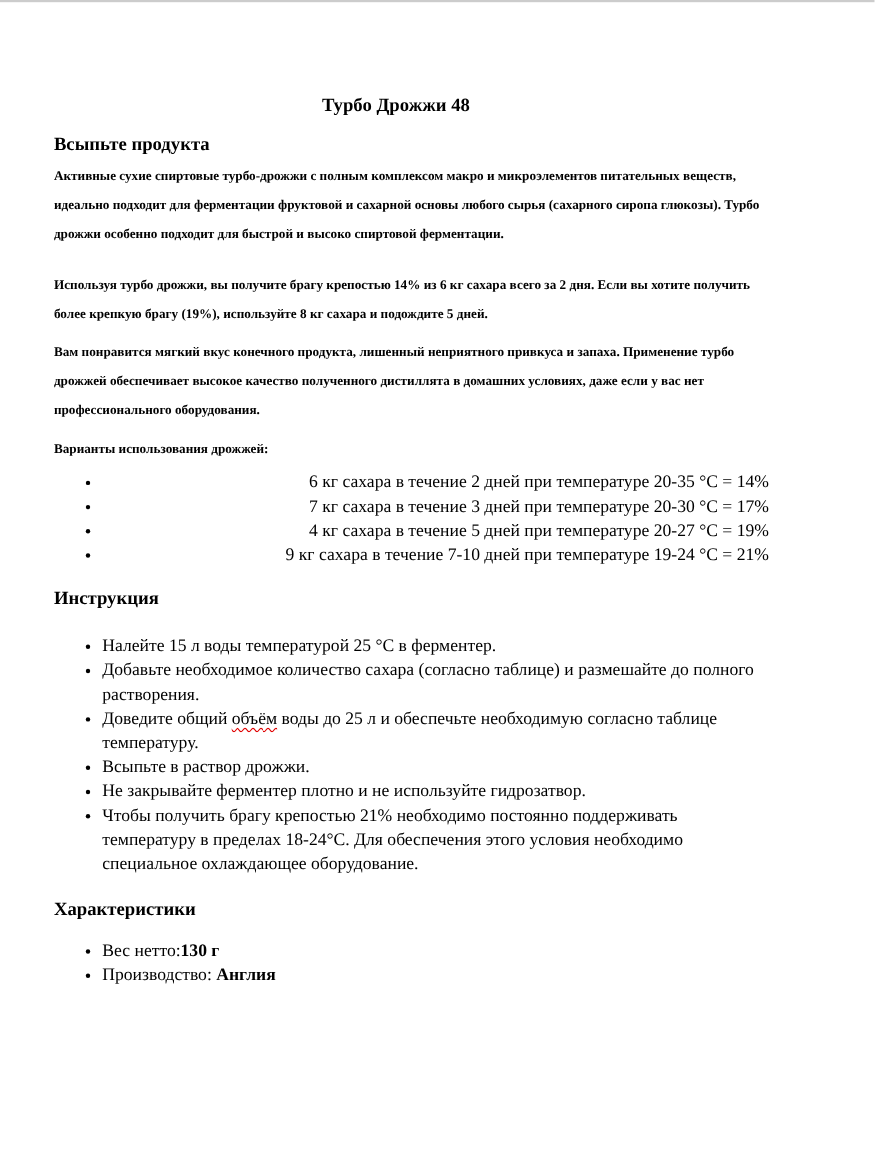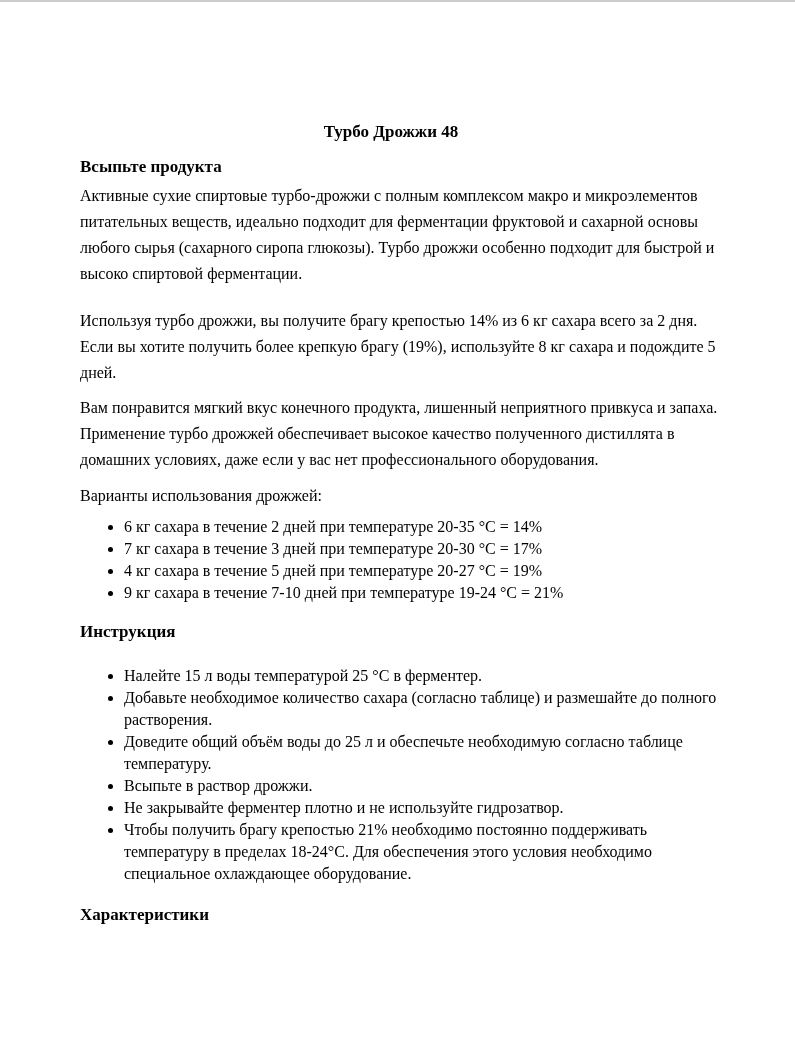--- a/index.html
+++ b/index.html
@@ -12,62 +12,63 @@
     height: 1063px;
     overflow: hidden;
     border-top: 2px solid #cccccc;
     box-sizing: border-box;
     font-family: "Liberation Serif", "DejaVu Serif", serif;
     color: #000000;
     -webkit-font-smoothing: antialiased;
   }
   .page {
     box-sizing: content-box;
-    padding: 81px 31px 0 80px;
+    padding: 81px 31px 0 49px;
     width: 650px;
-    margin-top: 36px;
   }
   h1.doc-title {
     font-size: 17px;
     font-weight: bold;
     text-align: center;
     line-height: 26px;
     margin: 0 0 9px 0;
     padding-right: 28px;
   }
   h2.section-heading {
     font-size: 17px;
     font-weight: bold;
     line-height: 26px;
     margin: 0;
   }
   h2.instructions-heading { margin-top: 15px; }
   h2.characteristics-heading { margin-top: 17px; }
   p {
-    font-size: 16px;
+    font-size: 12px;
     line-height: 26px;
     margin: 0;
+    font-weight: bold;
   }
   p.para-1 { margin-top: 3px; }
   p.para-2 { margin-top: 21px; }
   p.para-3 { margin-top: 9px; }
   p.usage-intro { margin-top: 10px; }
   ul {
     margin: 0;
     padding: 0 0 0 44px;
     list-style-type: disc;
   }
   ul li {
     font-size: 16px;
     line-height: 22px;
   }
-  ul.usage-list { margin-top: 7px; }
+  ul.usage-list { margin-top: 7px; text-align: right; }
   ul.instructions-list { margin-top: 20px; }
   ul.characteristics-list { margin-top: 14px; }
   .misspelled {
+    text-decoration: underline;
     text-decoration-style: wavy;
     text-decoration-color: #e00000;
     text-decoration-thickness: 1px;
     text-underline-offset: 3px;
   }
   .char-value { font-weight: bold; }
 </style>
 </head>
 <body>
 
@@ -96,14 +97,18 @@
     <li>Налейте 15 л воды температурой 25 °С в ферментер.</li>
     <li>Добавьте необходимое количество сахара (согласно таблице) и размешайте до полного растворения.</li>
     <li><span>Доведите общий </span><span class="misspelled">объём</span><span> воды до 25 л и обеспечьте необходимую согласно таблице температуру.</span></li>
     <li>Всыпьте в раствор дрожжи.</li>
     <li>Не закрывайте ферментер плотно и не используйте гидрозатвор.</li>
     <li>Чтобы получить брагу крепостью 21% необходимо постоянно поддерживать температуру в пределах 18-24°С. Для обеспечения этого условия необходимо специальное охлаждающее оборудование.</li>
   </ul>
 
   <h2 class="section-heading characteristics-heading">Характеристики</h2>
 
+  <ul class="characteristics-list">
+    <li><span class="char-label">Вес нетто:</span><span class="char-value">130 г</span></li>
+    <li><span class="char-label">Производство: </span><span class="char-value">Англия</span></li>
+  </ul>
 
 </div>
 
 </body></html>

